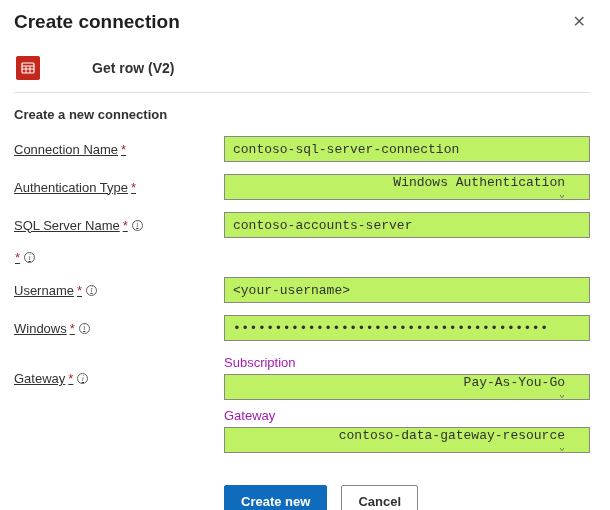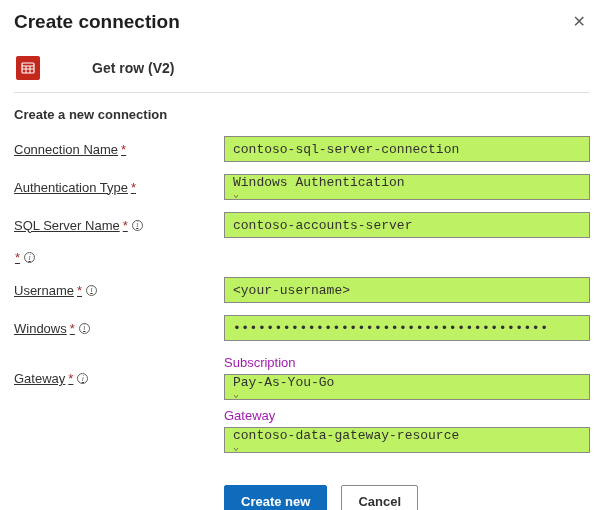--- a/index.html
+++ b/index.html
@@ -111,24 +111,24 @@
     font-size: 13px;
     font-family: Liberation Mono, monospace;
     padding: 0 8px;
     color: #323130;
     background: #bef264;
     outline: none;
   }
   .text-input::placeholder { color: #323130; }
   .select-box {
     display: flex;
-    align-items: flex-start;
+    align-items: flex-end;
     justify-content: space-between;
     cursor: pointer;
-    padding-right: 6px;
+    padding-right: 24px;
     flex-direction: column;
   }
   .chevron {
     font-size: 10px;
     color: #605e5c;
     line-height: 1;
   }
   .mini-label {
     font-size: 13px;
     color: #a21caf;

